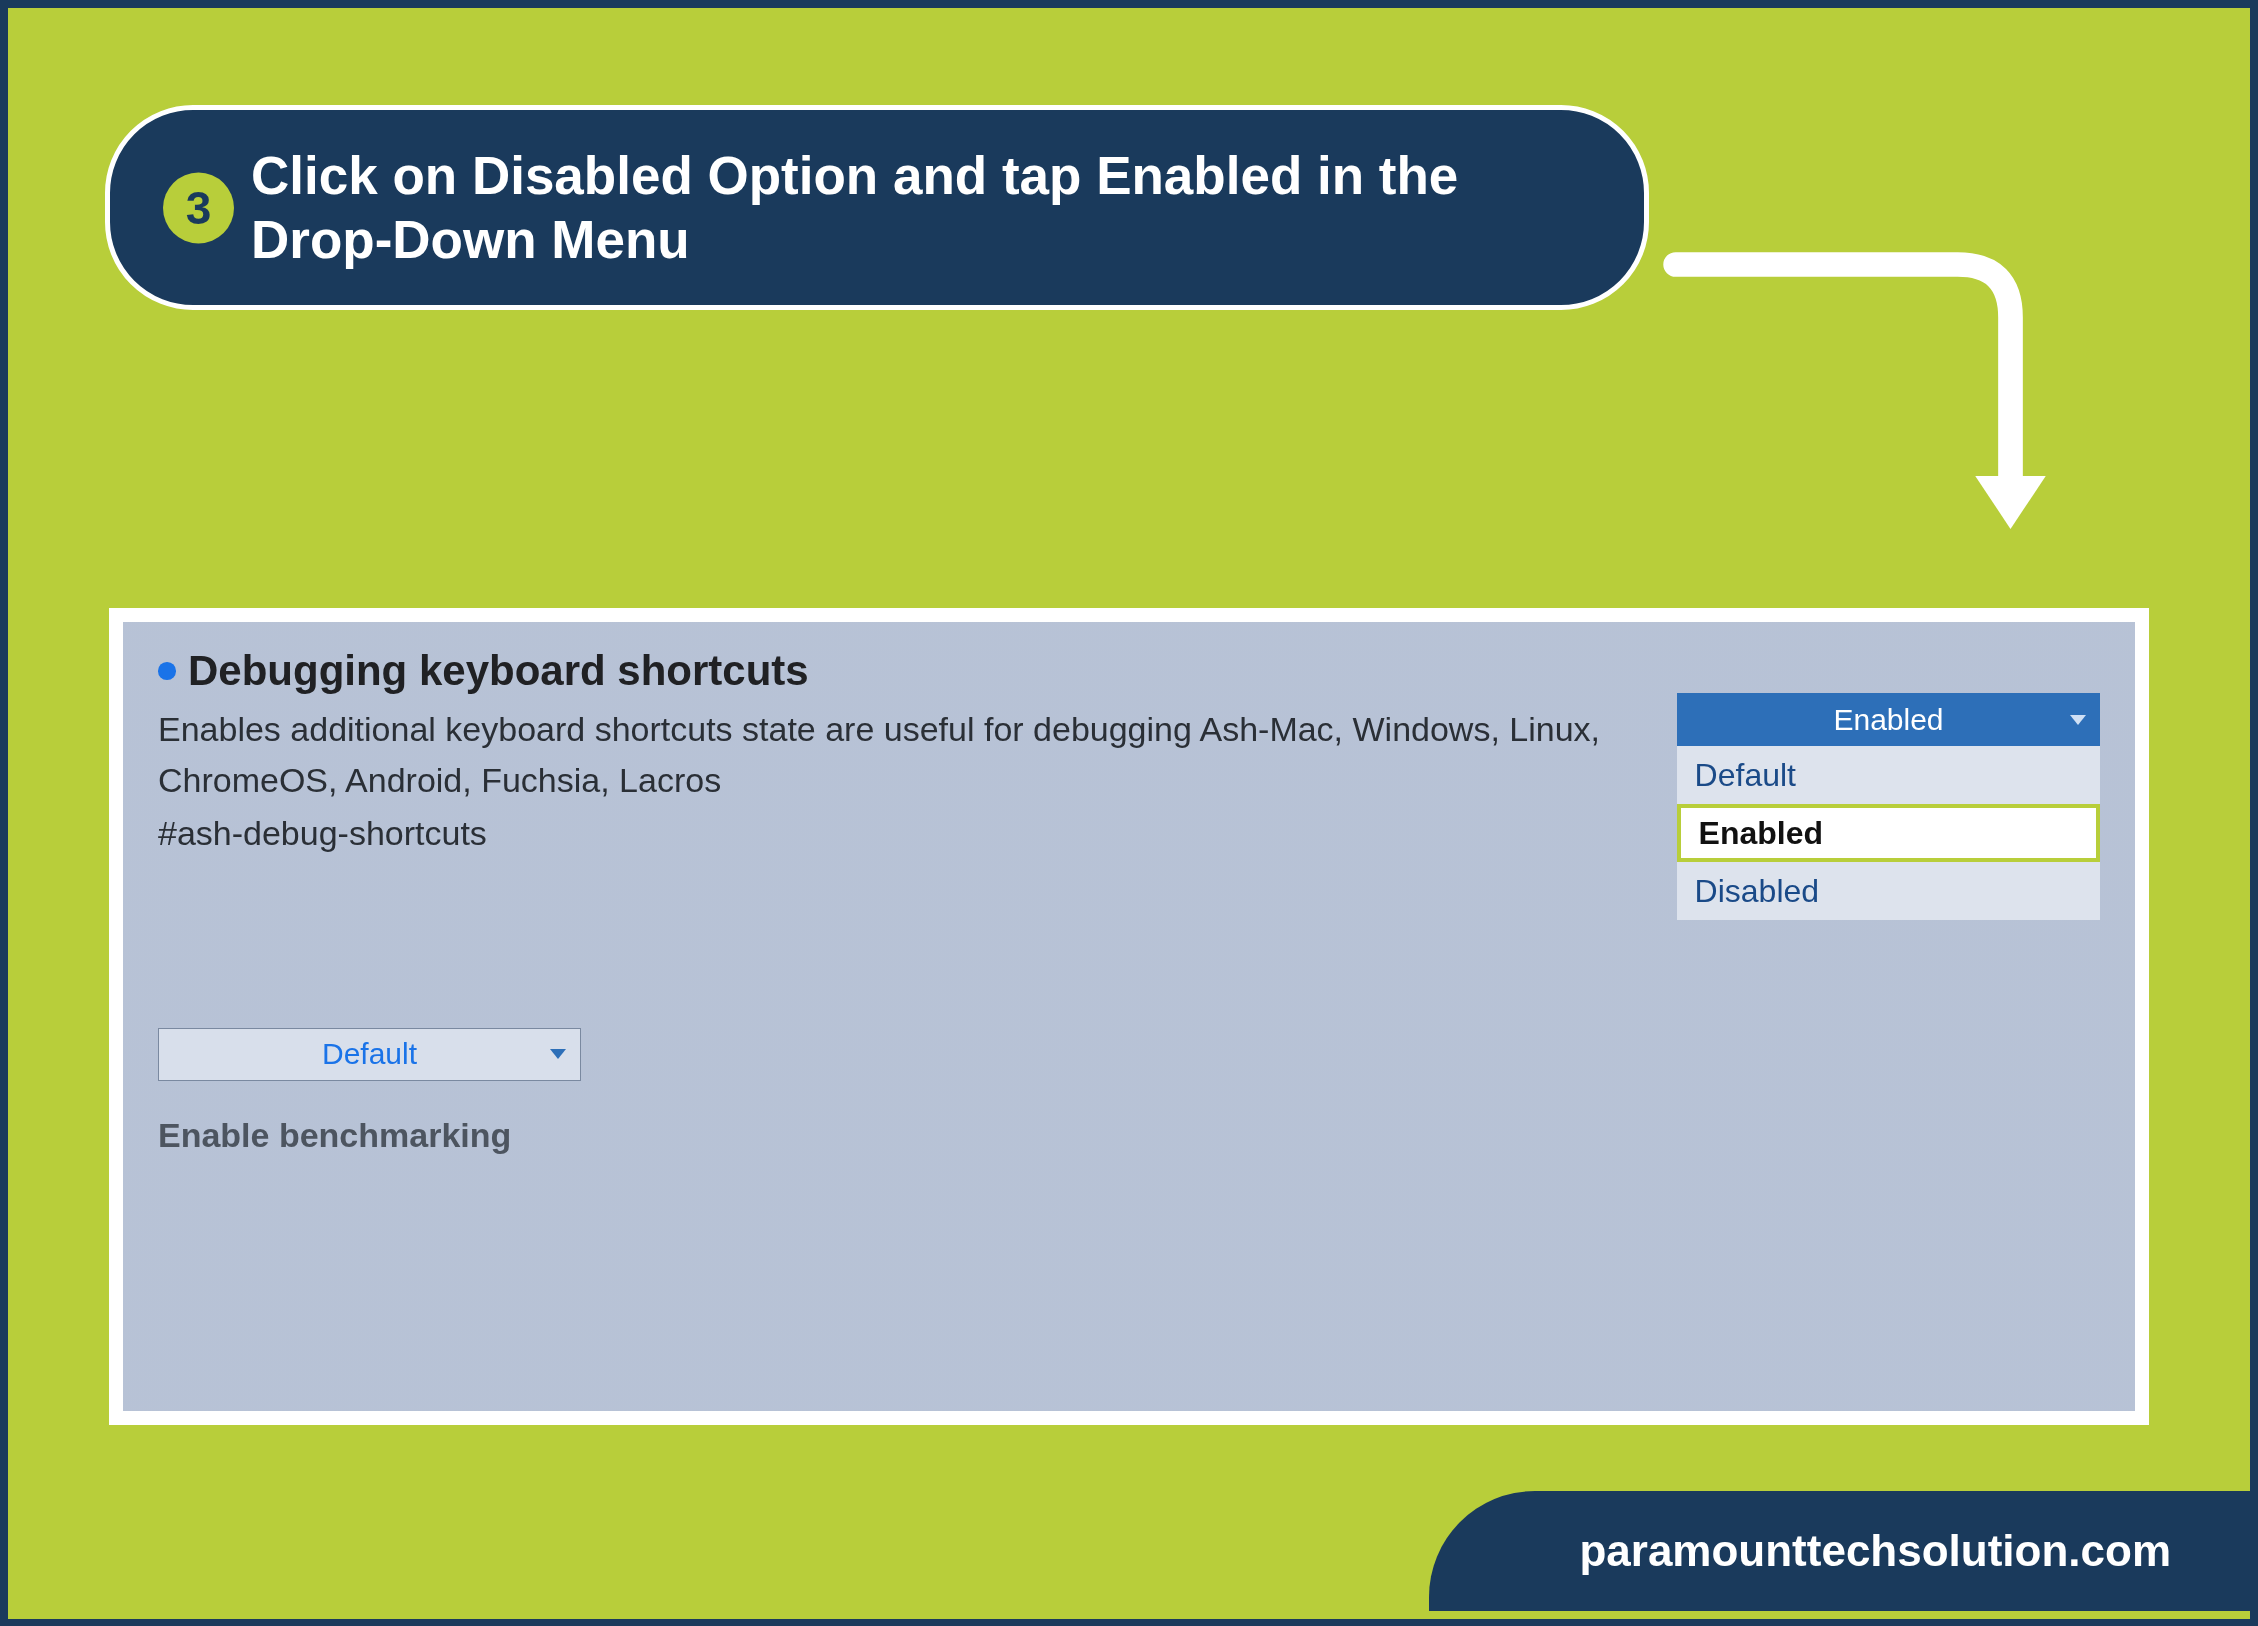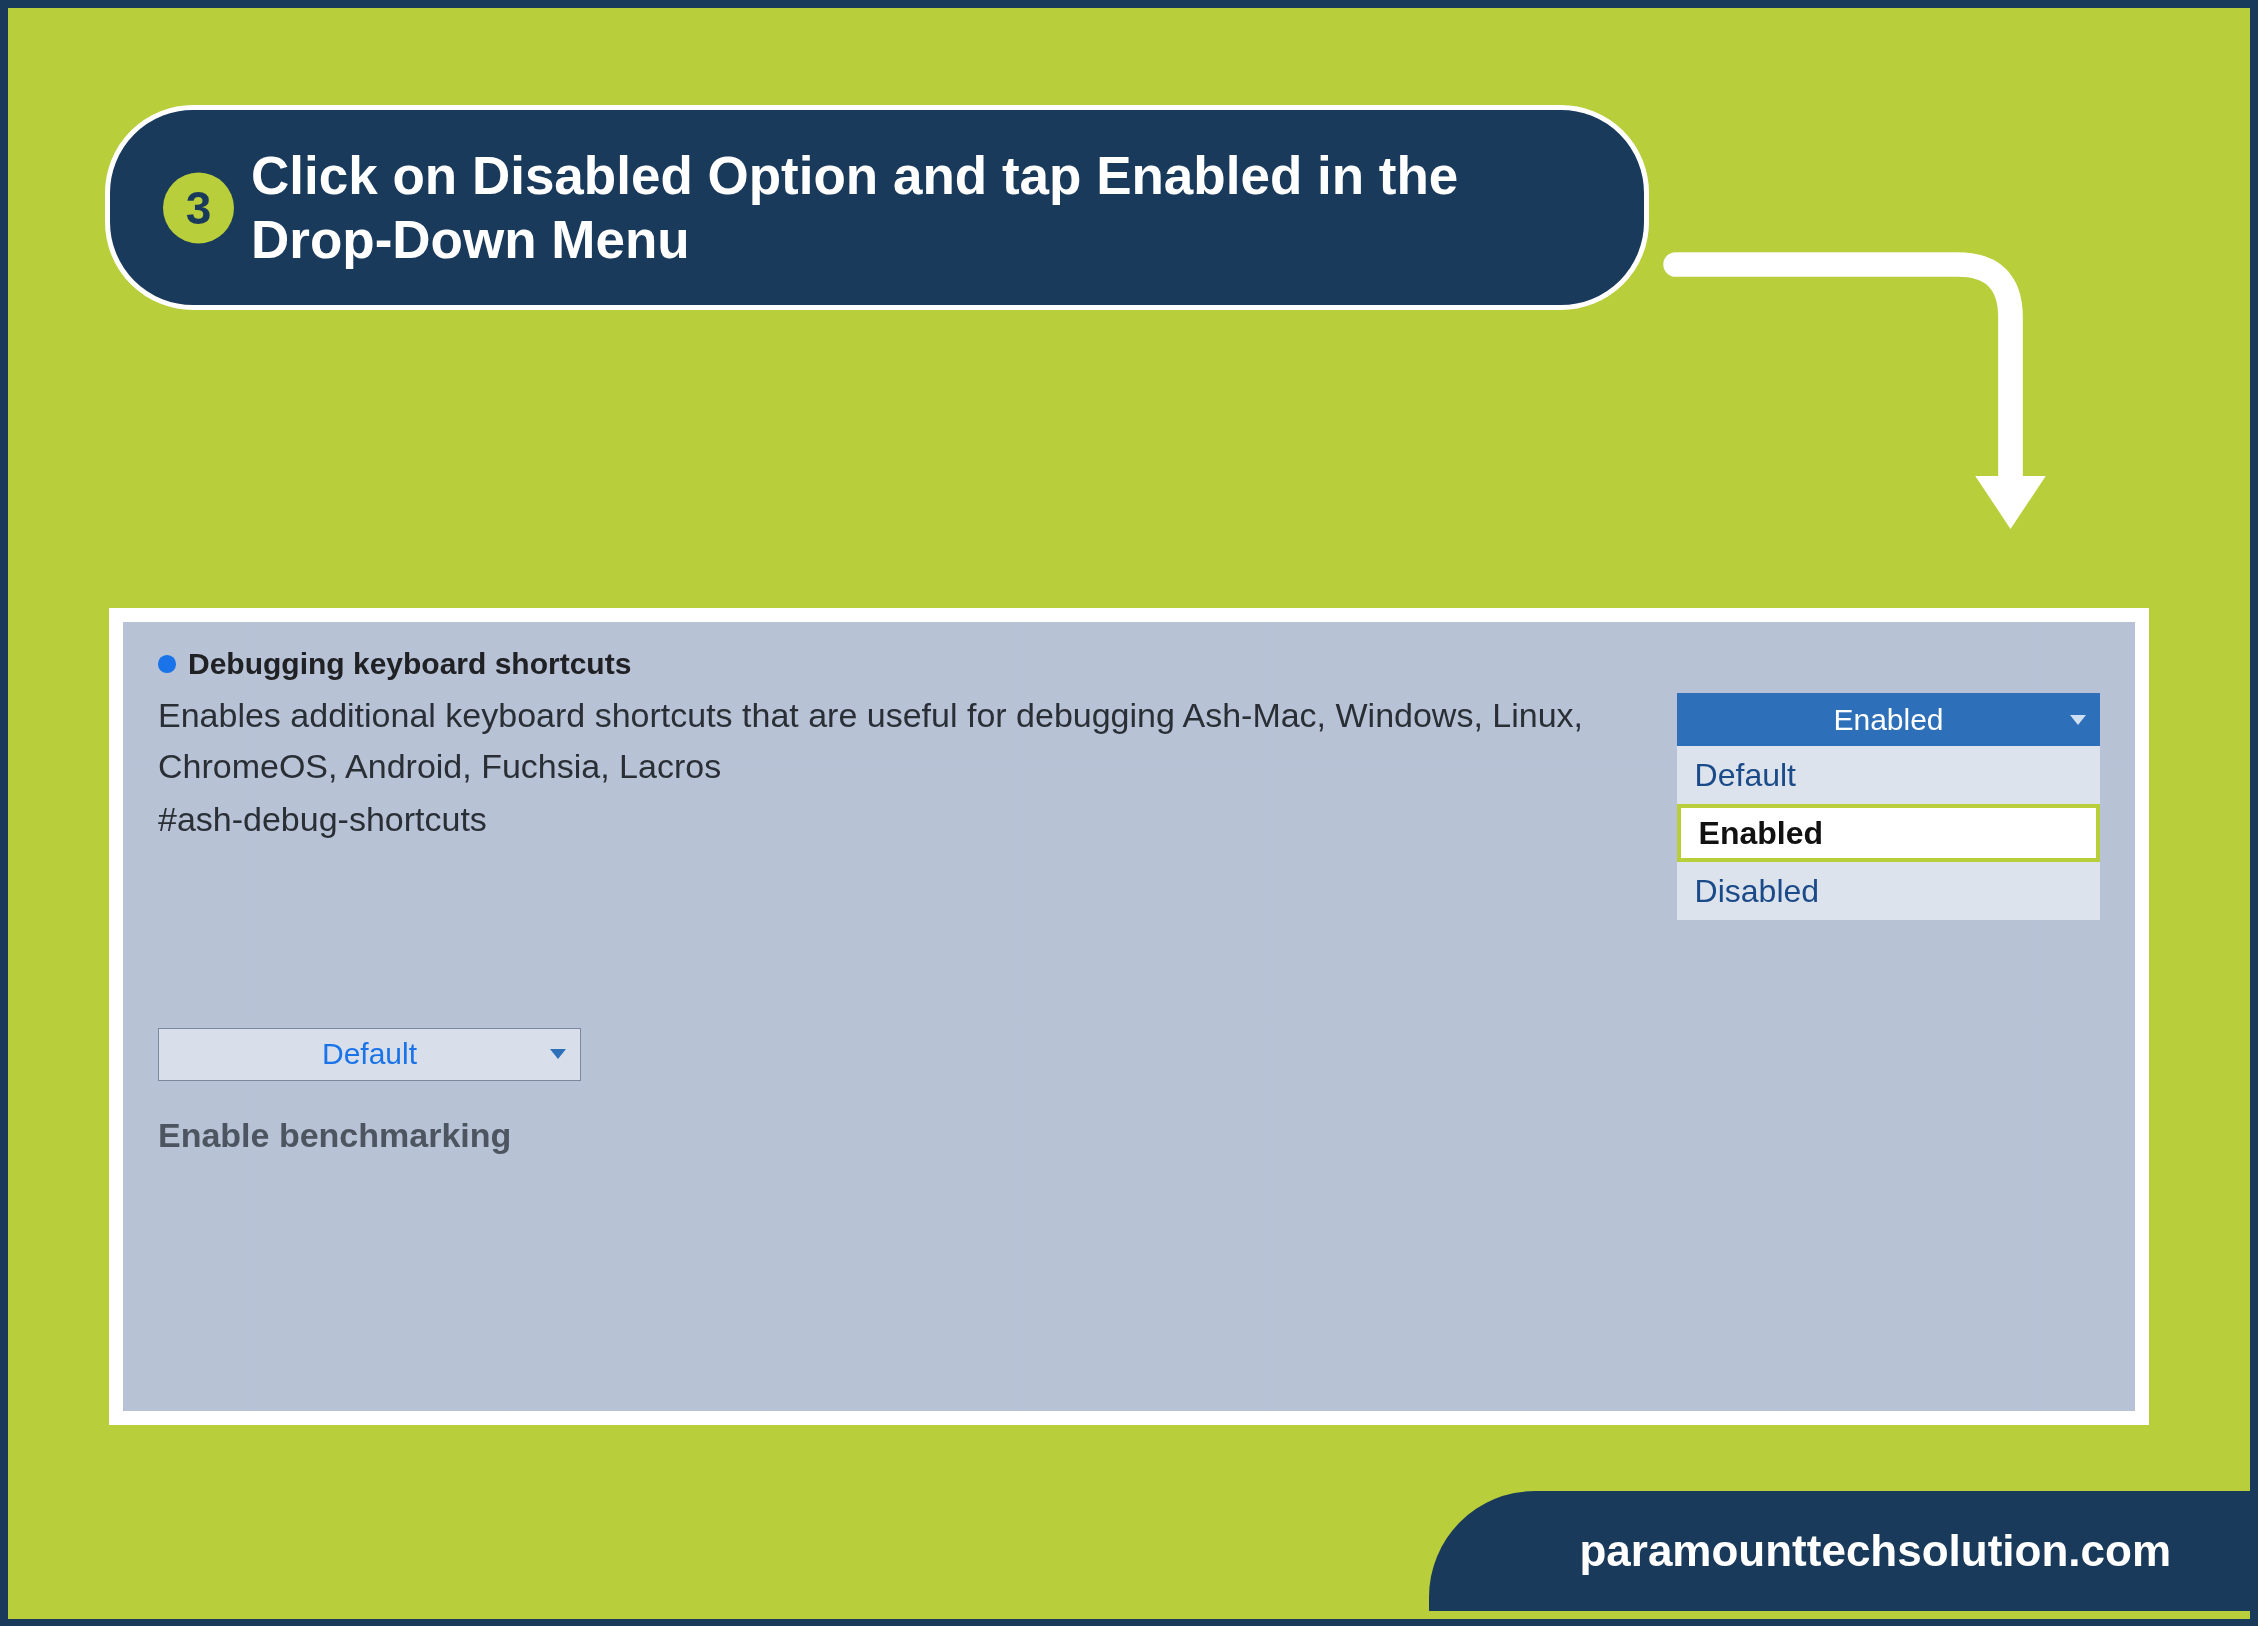--- a/index.html
+++ b/index.html
@@ -77,21 +77,21 @@
     font-family: Arial, sans-serif;
     overflow: hidden;
   }
   .flag-row {
     display: flex;
     align-items: flex-start;
     margin-bottom: 35px;
   }
   .flag-text { flex: 1; padding-right: 35px; }
   .flag-title {
-    font-size: 30px;
+    font-size: 42px;
     font-weight: 700;
     color: #202124;
     display: flex;
     align-items: center;
   }
   .flag-title .dot {
     width: 17.6px; height: 17.6px; background:#1a73e8; border-radius:50%;
     margin-right: 12.4px;
     display:inline-block;
   }
@@ -188,21 +188,21 @@
 
   <div class="panel-wrap">
     <div class="panel">
 
       <div class="flag-row">
         <div class="flag-text">
           <div class="flag-title">
             <span class="dot"></span>
             <span>Debugging keyboard shortcuts</span>
           </div>
-          <div class="flag-desc">Enables additional keyboard shortcuts that are useful for debugging Ash-Mac, Windows, Linux, ChromeOS, Android, Fuchsia, Lacros</div>
+          <div class="flag-desc">Enables additional keyboard shortcuts state are useful for debugging Ash-Mac, Windows, Linux, ChromeOS, Android, Fuchsia, Lacros</div>
           <div class="flag-hash">#ash-debug-shortcuts</div>
         </div>
         <div class="dropdown-col">
           <div class="dd-btn sel">
             <span>Enabled</span>
             <span class="chev light"></span>
           </div>
           <div class="dd-list">
             <div class="dd-item">Default</div>
             <div class="dd-item hl">Enabled</div>

